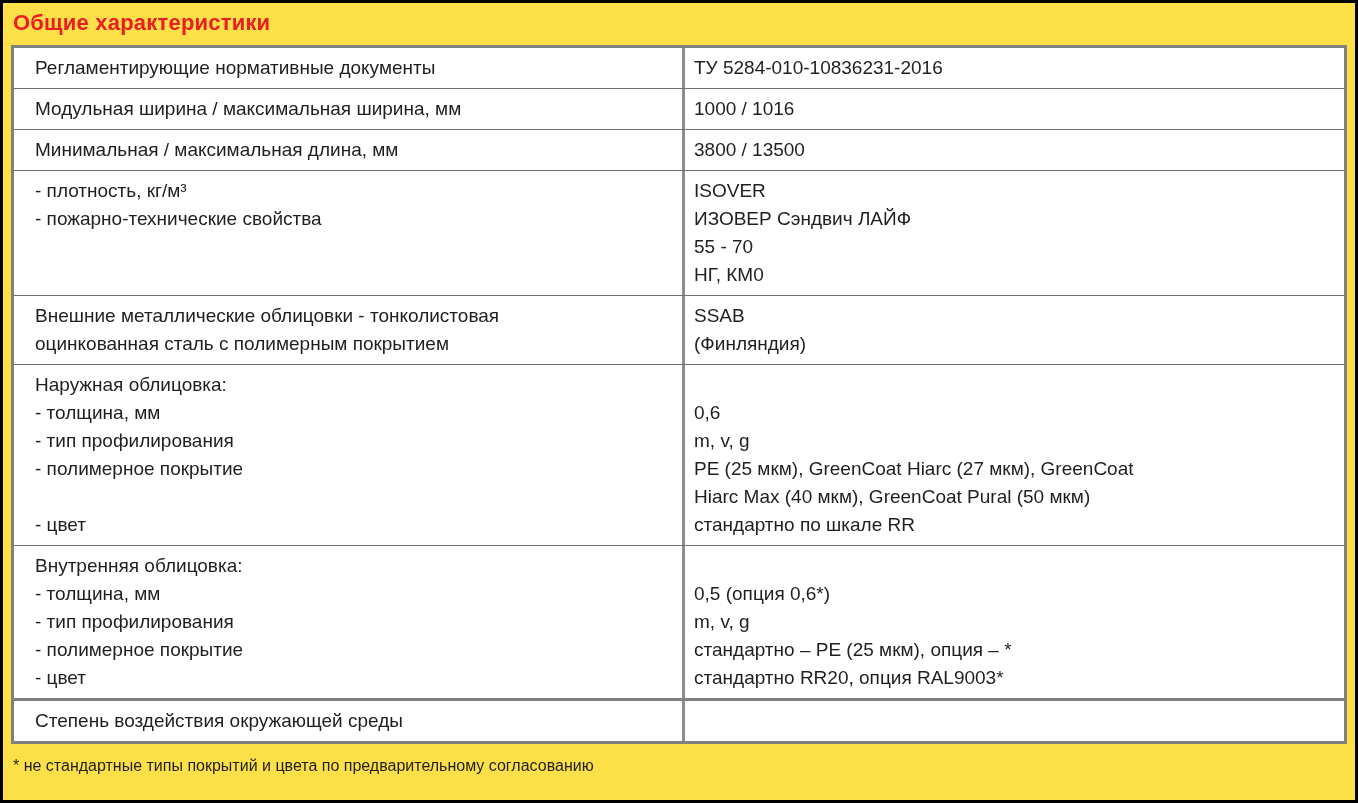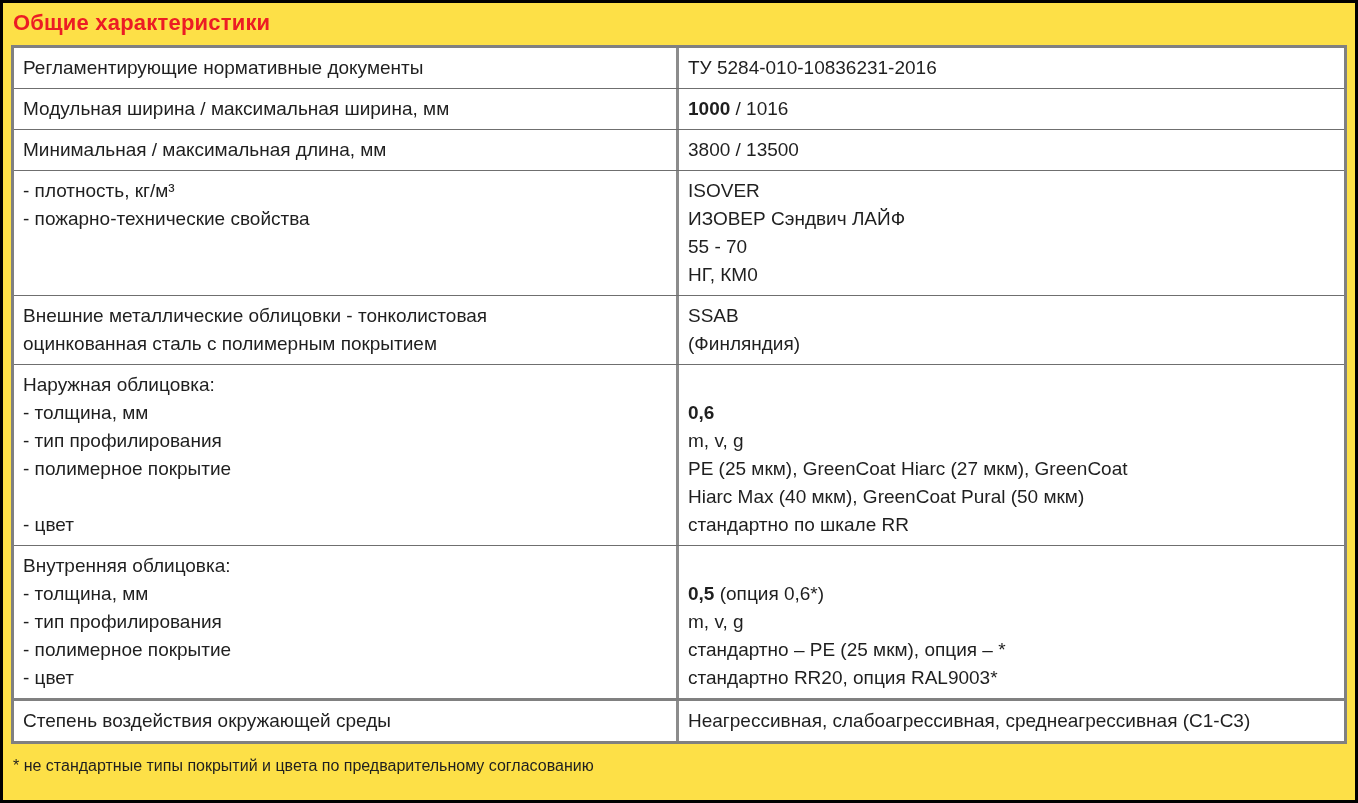--- a/index.html
+++ b/index.html
@@ -26,41 +26,42 @@
     letter-spacing: 0.2px;
   }
   .spec-table {
     border: 3px solid #808080;
     box-sizing: border-box;
     background: #ffffff;
   }
   .row {
     display: flex;
     border-top: 1px solid #6f6f6f;
+    padding-left: 12px;
   }
   .row:first-child { border-top: none; }
   .row.thick-top { border-top: 3px solid #808080; }
   .cell {
     box-sizing: border-box;
     padding: 6px 9px;
     color: #1f1f1f;
     font-size: 19px;
   }
   .cell.left {
     width: 50%;
     border-right: 3px solid #8c8c8c;
   }
   .cell.right {
     flex: 1;
   }
   .line {
     line-height: 28px;
     white-space: pre-wrap;
   }
-  .line .b { font-weight: bold; }
+  .line .b { font-weight: normal; }
   .footnote {
     margin: 13px 0 0 2px;
     font-size: 16px;
     color: #1f1f1f;
   }
 </style>
 </head>
 <body>
 
 <div class="frame">
@@ -144,20 +145,17 @@
           <div class="line"><span class="b">0,5</span><span> (опция 0,6*)</span></div>
           <div class="line"><span>m, v, g</span></div>
           <div class="line"><span>стандартно – PE (25 мкм), опция – *</span></div>
           <div class="line"><span>стандартно RR20, опция RAL9003*</span></div>
         </div>
       </div>
       <div class="row thick-top">
         <div class="cell left">
           <div class="line">Степень воздействия окружающей среды</div>
         </div>
-        <div class="cell right">
-          <div class="line"><span>Неагрессивная, слабоагрессивная, среднеагрессивная (C1-C3)</span></div>
-        </div>
       </div>
     </div>
 
   <div class="footnote">* не стандартные типы покрытий и цвета по предварительному согласованию</div>
 </div>
 
 </body></html>

